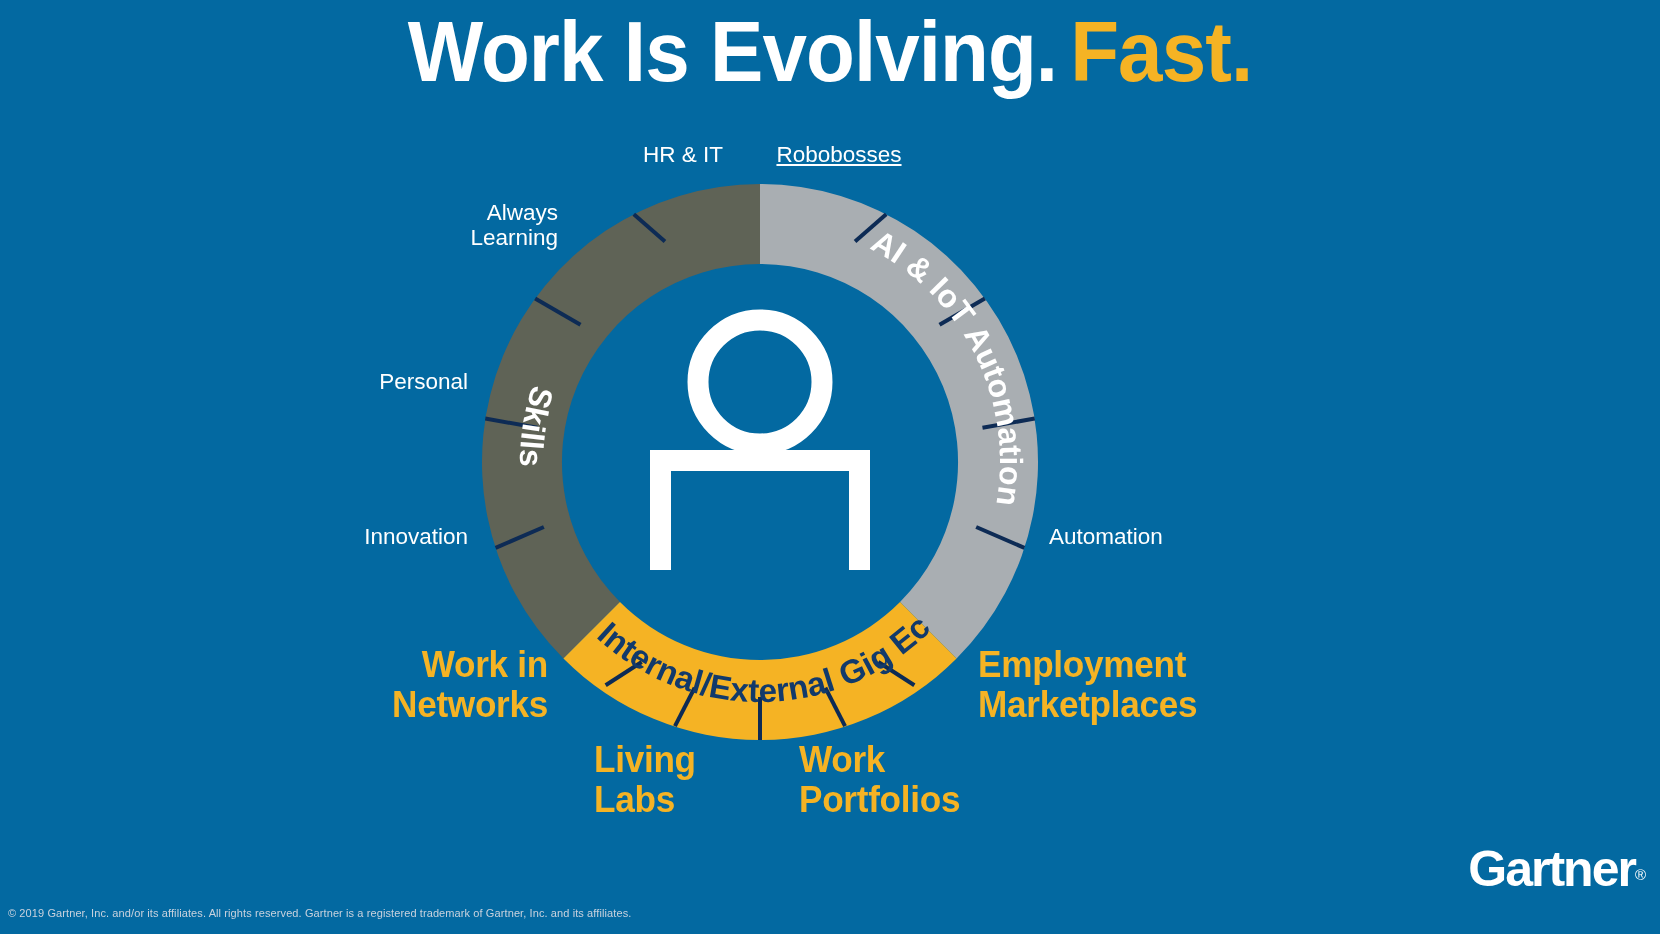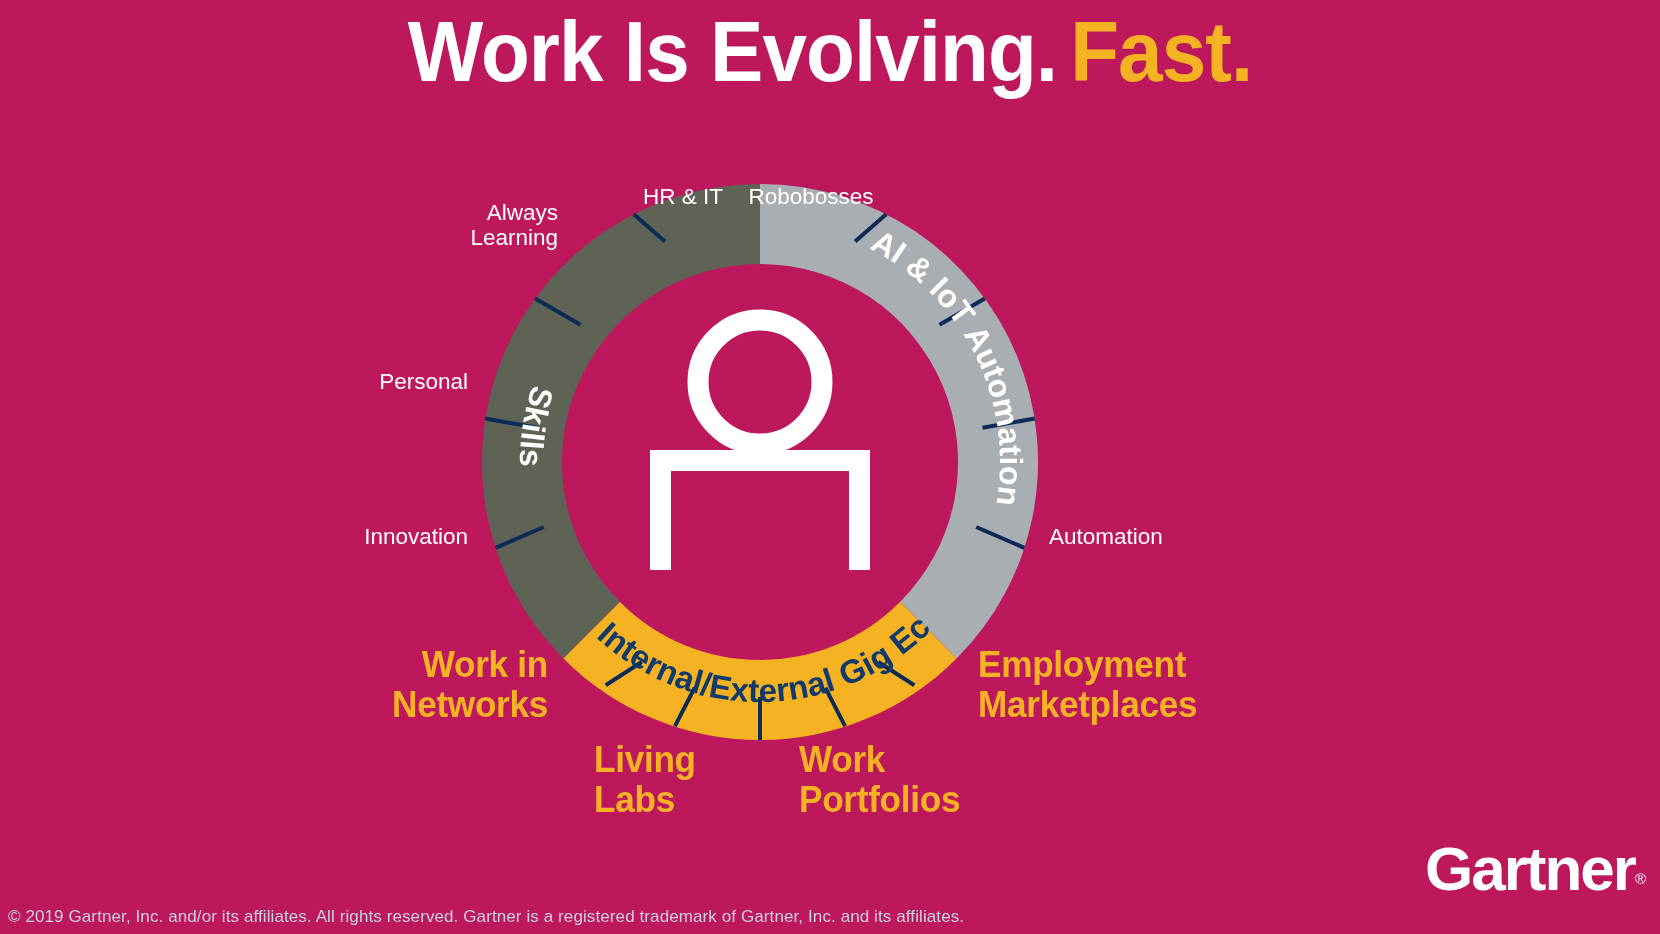--- a/index.html
+++ b/index.html
@@ -8,21 +8,21 @@
     background: #0d2b55;
   }
   body {
     font-family: "Liberation Sans", sans-serif;
     -webkit-font-smoothing: antialiased;
   }
   #stage {
     position: relative;
     width: 1660px;
     height: 934px;
-    background: #be185d;
+    background: #0369a1;
     overflow: hidden;
   }
 
   
   #title {
     position: absolute;
     top: 6px;
     left: 0;
     width: 1660px;
     text-align: center;
@@ -61,21 +61,21 @@
   .olabel {
     position: absolute;
     color: #ffffff;
     font-size: 22.5px;
     line-height: 25px;
     white-space: pre-line;
     font-family: "Liberation Sans", sans-serif;
   }
   .olabel.r { text-align: left; }
   .olabel.l { text-align: right; }
-  .olabel.c { text-align: center; margin-top: 42px; }
+  .olabel.c { text-align: center; }
 
   
   .ylabel {
     position: absolute;
     color: #f5b324;
     font-family: "Liberation Sans Narrow", "Liberation Sans", sans-serif;
     font-weight: bold;
     font-size: 37px;
     line-height: 40px;
     white-space: pre-line;
@@ -84,36 +84,36 @@
   }
   .ylabel.l  { text-align: right;  transform-origin: 100% 50%; }
   .ylabel.r  { text-align: left;   transform-origin: 0% 50%; }
 
   
   #copyright {
     position: absolute;
     left: 8px;
     top: 907px;
     color: #c9d2de;
-    font-size: 17px;
+    font-size: 11px;
     letter-spacing: 0.1px;
     font-family: "Liberation Sans", sans-serif;
     white-space: nowrap;
   }
   #logo {
     position: absolute;
     right: 14px;
     top: 838px;
     height: 70px;
     color: #ffffff;
   }
   #logo .gt {
     font-family: "Liberation Sans", sans-serif;
     font-weight: bold;
-    font-size: 62px;
+    font-size: 50px;
     letter-spacing: -2px;
     line-height: 62px;
   }
   #logo .rmark {
     font-size: 15px;
     vertical-align: super;
     font-weight: normal;
     letter-spacing: 0;
   }
 </style>
@@ -189,21 +189,21 @@
 
   <div id="person">
     <svg width="240" height="270" viewBox="0 0 240 270" xmlns="http://www.w3.org/2000/svg">
       <circle cx="120" cy="82" r="62" fill="none" stroke="#ffffff" stroke-width="21"></circle>
       <path d="M 10,150 L 230,150 L 230,270 L 209,270 L 209,171 L 31,171 L 31,270 L 10,270 Z" fill="#ffffff"></path>
     </svg>
   </div>
 
   <div class="olabel c" style="left:600px; top:142px; width:166px;">HR &amp; IT</div>
 
-  <div class="olabel c" style="left:728px; top:142px; width:166px;">Robobosses</div>
+  <div class="olabel c" style="left:756px; top:142px; width:166px;text-decoration:underline;">Robobosses</div>
 
   <div class="olabel l" style="left:378px; top:200px; width:180px;">Always
 Learning</div>
 
 
   <div class="olabel l" style="left:288px; top:369px; width:180px;">Personal</div>
 
 
   <div class="olabel l" style="left:288px; top:524px; width:180px;text-align:right;">Innovation</div>
 

